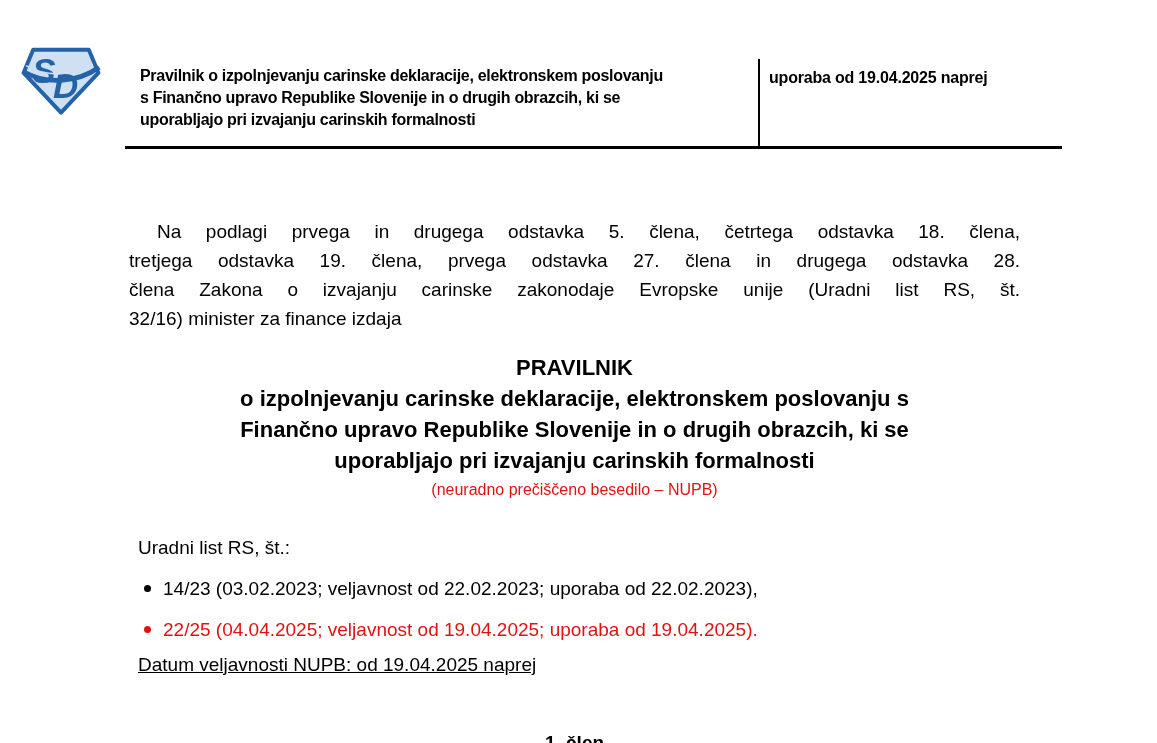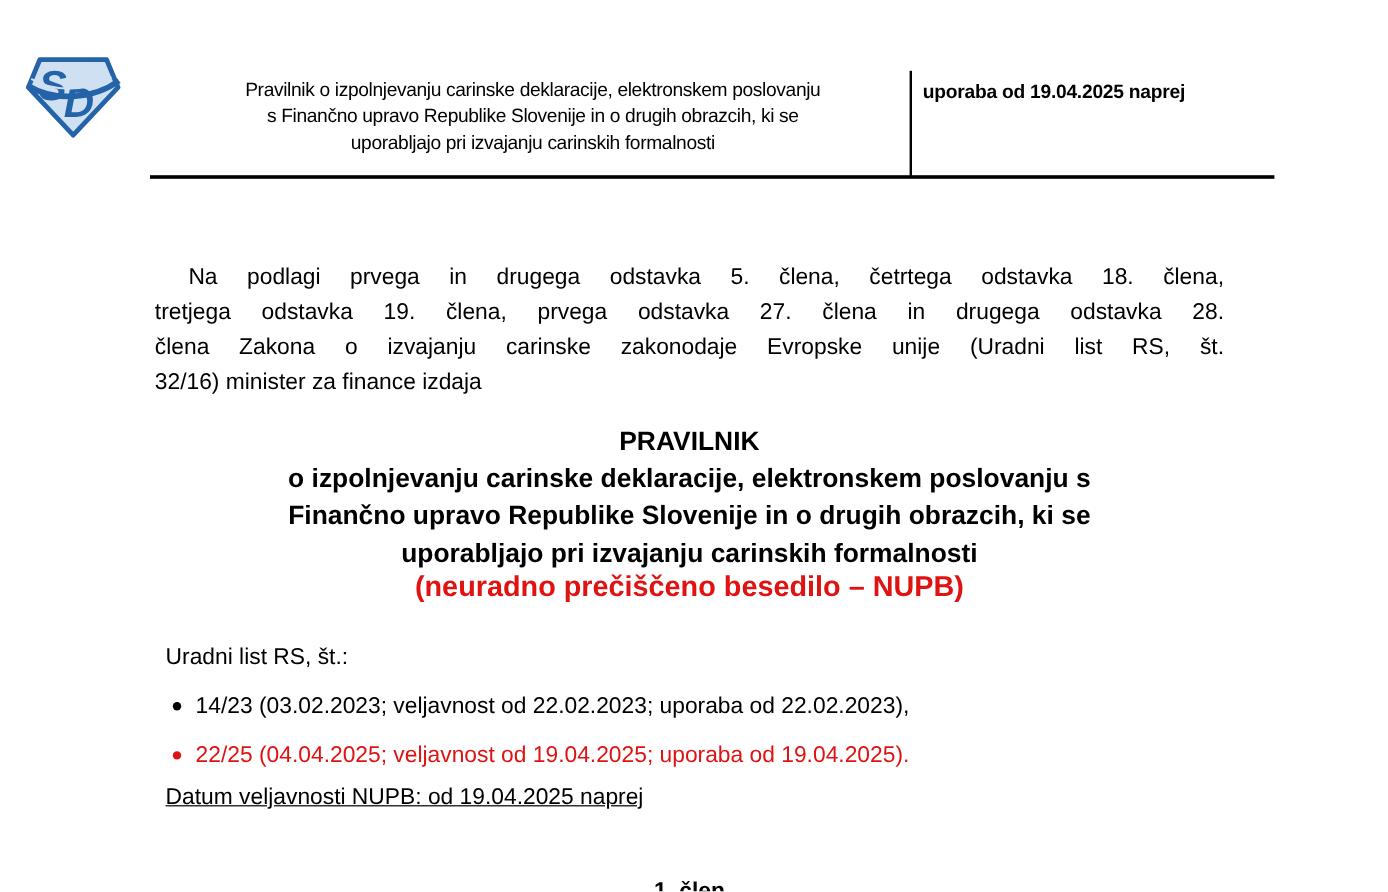--- a/index.html
+++ b/index.html
@@ -10,36 +10,36 @@
   }
   html,body{margin:0;padding:0;background:#ffffff;}
   .page{
     position:relative;width:1157px;height:743px;background:#ffffff;overflow:hidden;
     font-family:"Liberation Sans","DejaVu Sans",sans-serif;color:var(--ink);
   }
   
   .logo{position:absolute;left:20px;top:45px;width:82px;height:70px;}
   .header-title{
     position:absolute;left:140px;top:65px;width:608px;
-    text-align:center;font-weight:normal;font-size:16px;line-height:22px;letter-spacing:-0.3px;
+    text-align:left;font-weight:bold;font-size:16px;line-height:22px;letter-spacing:-0.3px;
   }
   .header-title div{white-space:nowrap;}
   .header-divider-v{position:absolute;left:758px;top:59px;width:2px;height:88px;background:#000;}
   .header-validity{
     position:absolute;left:769px;top:69px;font-weight:bold;font-size:16px;letter-spacing:-0.2px;white-space:nowrap;
   }
   .header-rule{position:absolute;left:125px;top:146px;width:937px;height:3px;background:#000;}
   
   .intro{position:absolute;left:129px;top:217px;width:891px;font-size:19px;line-height:29px;}
   .jline{text-align:justify;text-align-last:justify;white-space:normal;}
   .indent{text-indent:28px;}
   
   .title-block{position:absolute;left:129px;top:352px;width:891px;text-align:center;}
   .main-heading,.subtitle-line{font-size:22px;font-weight:bold;line-height:31px;}
-  .note{font-size:24px;font-weight:bold;line-height:26px;margin-top:1px;color:var(--red);}
+  .note{font-size:16px;font-weight:normal;line-height:26px;margin-top:1px;color:var(--red);}
   
   .gazette{position:absolute;left:138px;top:533px;font-size:19px;line-height:29px;}
   .gazette-label{white-space:nowrap;}
   .bullet-row{position:relative;padding-left:25px;white-space:nowrap;margin-top:12px;}
   .dot{position:absolute;left:6px;top:11px;width:7px;height:7px;border-radius:50%;background:#000;}
   .bullet-row.red{color:var(--red);}
   .bullet-row.red .dot{background:var(--red);}
   
   .dates{position:absolute;left:138px;top:651px;font-size:19px;line-height:28px;}
   .date-validity{text-decoration:underline;white-space:nowrap;}

